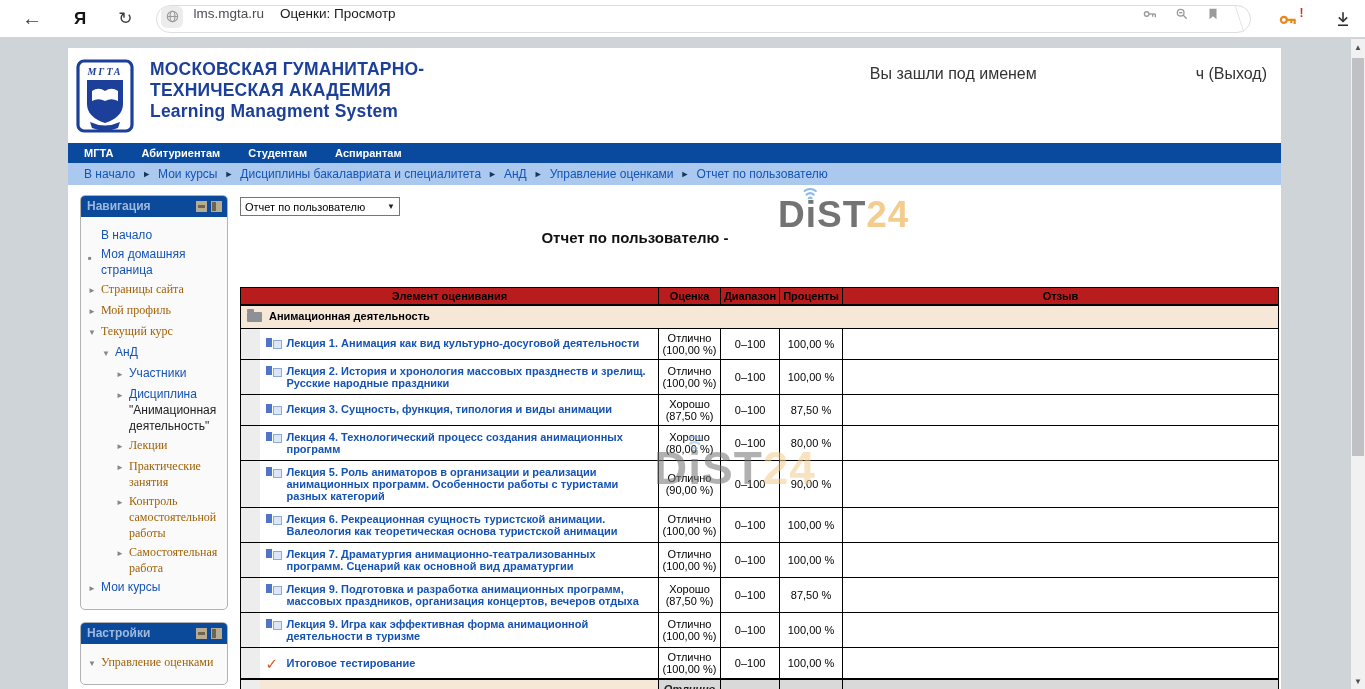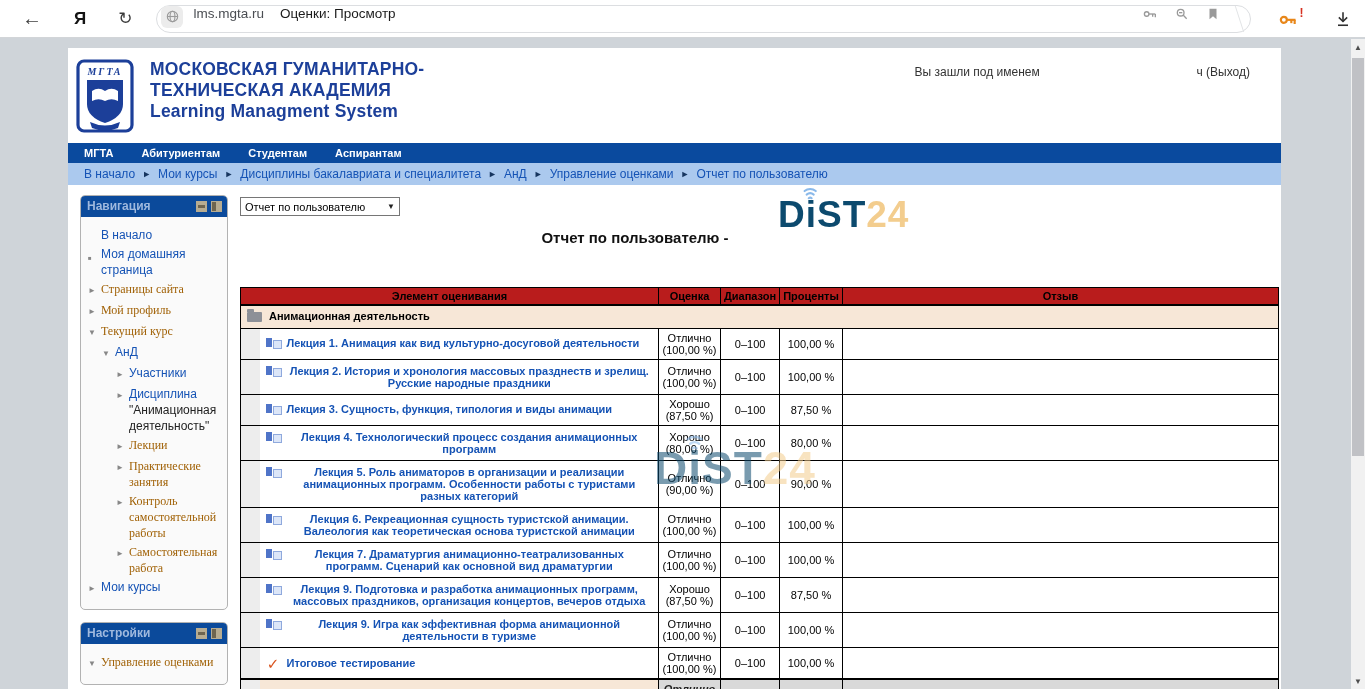--- a/index.html
+++ b/index.html
@@ -29,21 +29,21 @@
 
   
   .page { position:absolute; top:39px; left:0; right:14px; bottom:0; }
   .card { position:absolute; left:68px; top:9px; width:1213px; height:700px; background:#fff; }
 
   
   .site-header { position:relative; height:95px; }
   .logo { position:absolute; left:8px; top:11px; }
   .org { position:absolute; left:82px; top:11px; color:#1c3f99; font-weight:bold;
          font-size:17.5px; line-height:21px; letter-spacing:.2px; }
-  .login-line { position:absolute; right:31px; top:17px; font-size:12px; color:#333; }
+  .login-line { position:absolute; right:14px; top:17px; font-size:16px; color:#333; }
   .login-gap { display:inline-block; width:150px; }
   .logout { color:#333; text-decoration:none; }
 
   
   .topnav { height:20px; background:#0a4a9e; display:flex; align-items:center; padding-left:16px; }
   .topnav-item { color:#fff; font-weight:bold; font-size:11px; margin-right:28px; cursor:pointer; }
 
   
   .crumbs { height:22px; background:#abc9ee; display:flex; align-items:center; padding-left:16px; font-size:12px; }
   .crumb { color:#1553b5; cursor:pointer; }
@@ -78,32 +78,32 @@
                    display:flex; align-items:center; justify-content:space-between; font-size:11px;
                    padding:0 4px; cursor:pointer; }
   .car { font-size:8px; color:#222; }
   .title-row { width:790px; text-align:center; margin-top:13px; margin-bottom:40px; }
   .page-title { font-weight:bold; font-size:15px; color:#111; }
 
   
   .wm { position:absolute; font-weight:bold; letter-spacing:1px; pointer-events:none; line-height:1; z-index:5; }
   .wm1 { left:538px; top:3px; font-size:37px; }
   .wm2 { left:414px; top:252px; font-size:46px; opacity:.55; }
-  .wm-gray { color:#0c4a6e; } .wm-orange { color:#f3cd8e; }
+  .wm-gray { color:#737373; } .wm-orange { color:#f3cd8e; }
   .arcs { position:absolute; width:.55em; left:.60em; top:-.26em; }
 
   
   table.grades { width:100%; border-collapse:collapse; font-size:11px; }
   .grades th, .grades td { border:1px solid #000; }
   .grades thead th { font-weight:bold; text-align:center; padding:2px 3px; background:#b91c1c; border-bottom:2px solid #000; }
   .cat-row td { background:#f7e7d7; padding:4px 6px; }
   .cat-label { font-weight:bold; margin-left:7px; vertical-align:2px; }
   .cell-ind { width:19px; background:#ededed; border-right:none !important; }
   .cell-name { border-left:none !important; padding:5px 6px; background:#fff; }
-  .cell-name .row-line { display:flex; align-items:flex-start;text-align:center; }
+  .cell-name .row-line { display:flex; align-items:flex-start; }
   .nm { color:#1553b5; font-weight:bold; margin-left:6px; cursor:pointer; }
   .c { text-align:center; padding:3px 2px; background:#fff; }
   .fb-cell { background:#fff; }
   .grade-cell div { white-space:nowrap; }
   #total-row td { border-top:2px solid #000; }
   .total-name { background:#f7e7d7 !important; }
   .total-val { background:#d9d9d9 !important; font-style:italic; font-weight:bold; color:#222; }
   .total-nm { color:#222; font-style:italic; }
 
   

